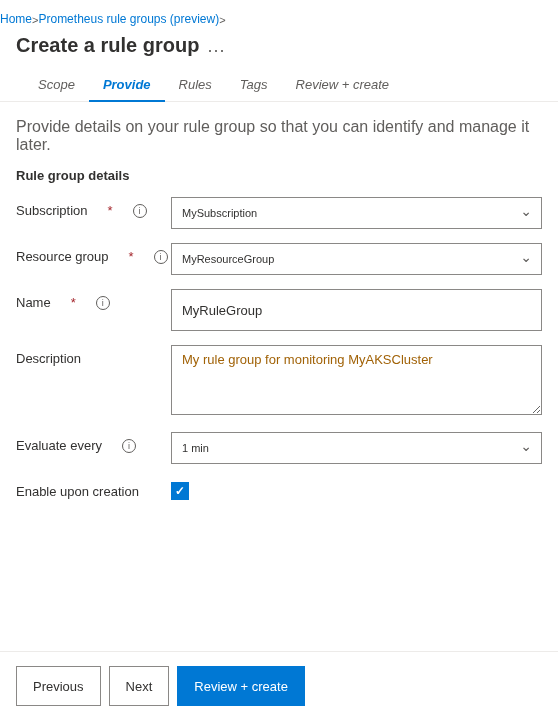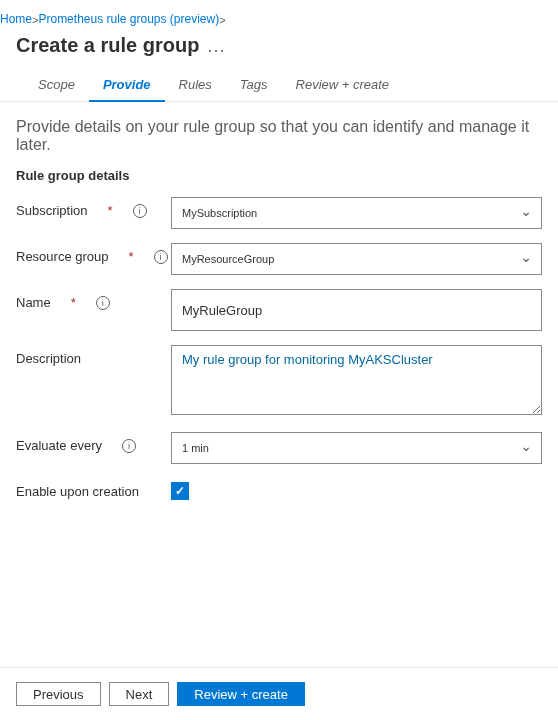--- a/index.html
+++ b/index.html
@@ -156,21 +156,21 @@
       color: #323130;
       height: 32px;
       outline: none;
     }
 
     .textarea-input {
       width: 100%;
       border: 1px solid #8a8886;
       padding: 6px 10px;
       font-size: 13px;
-      color: #0369a1;
+      color: #a16207;
       height: 70px;
       outline: none;
       resize: vertical;
       font-family: inherit;
     }
 
     .checkbox-wrapper {
       display: flex;
       align-items: center;
       gap: 6px;
@@ -209,21 +209,21 @@
       background: #fff;
     }
 
     .btn {
       padding: 5px 16px;
       font-size: 13px;
       cursor: pointer;
       border: 1px solid #8a8886;
       background: #fff;
       color: #323130;
-      height: 24px;
+      height: 40px;
       display: flex;
       align-items: center;
       white-space: nowrap;
     }
 
     .btn-primary {
       background: #0078d4;
       border-color: #0078d4;
       color: #fff;
     }

